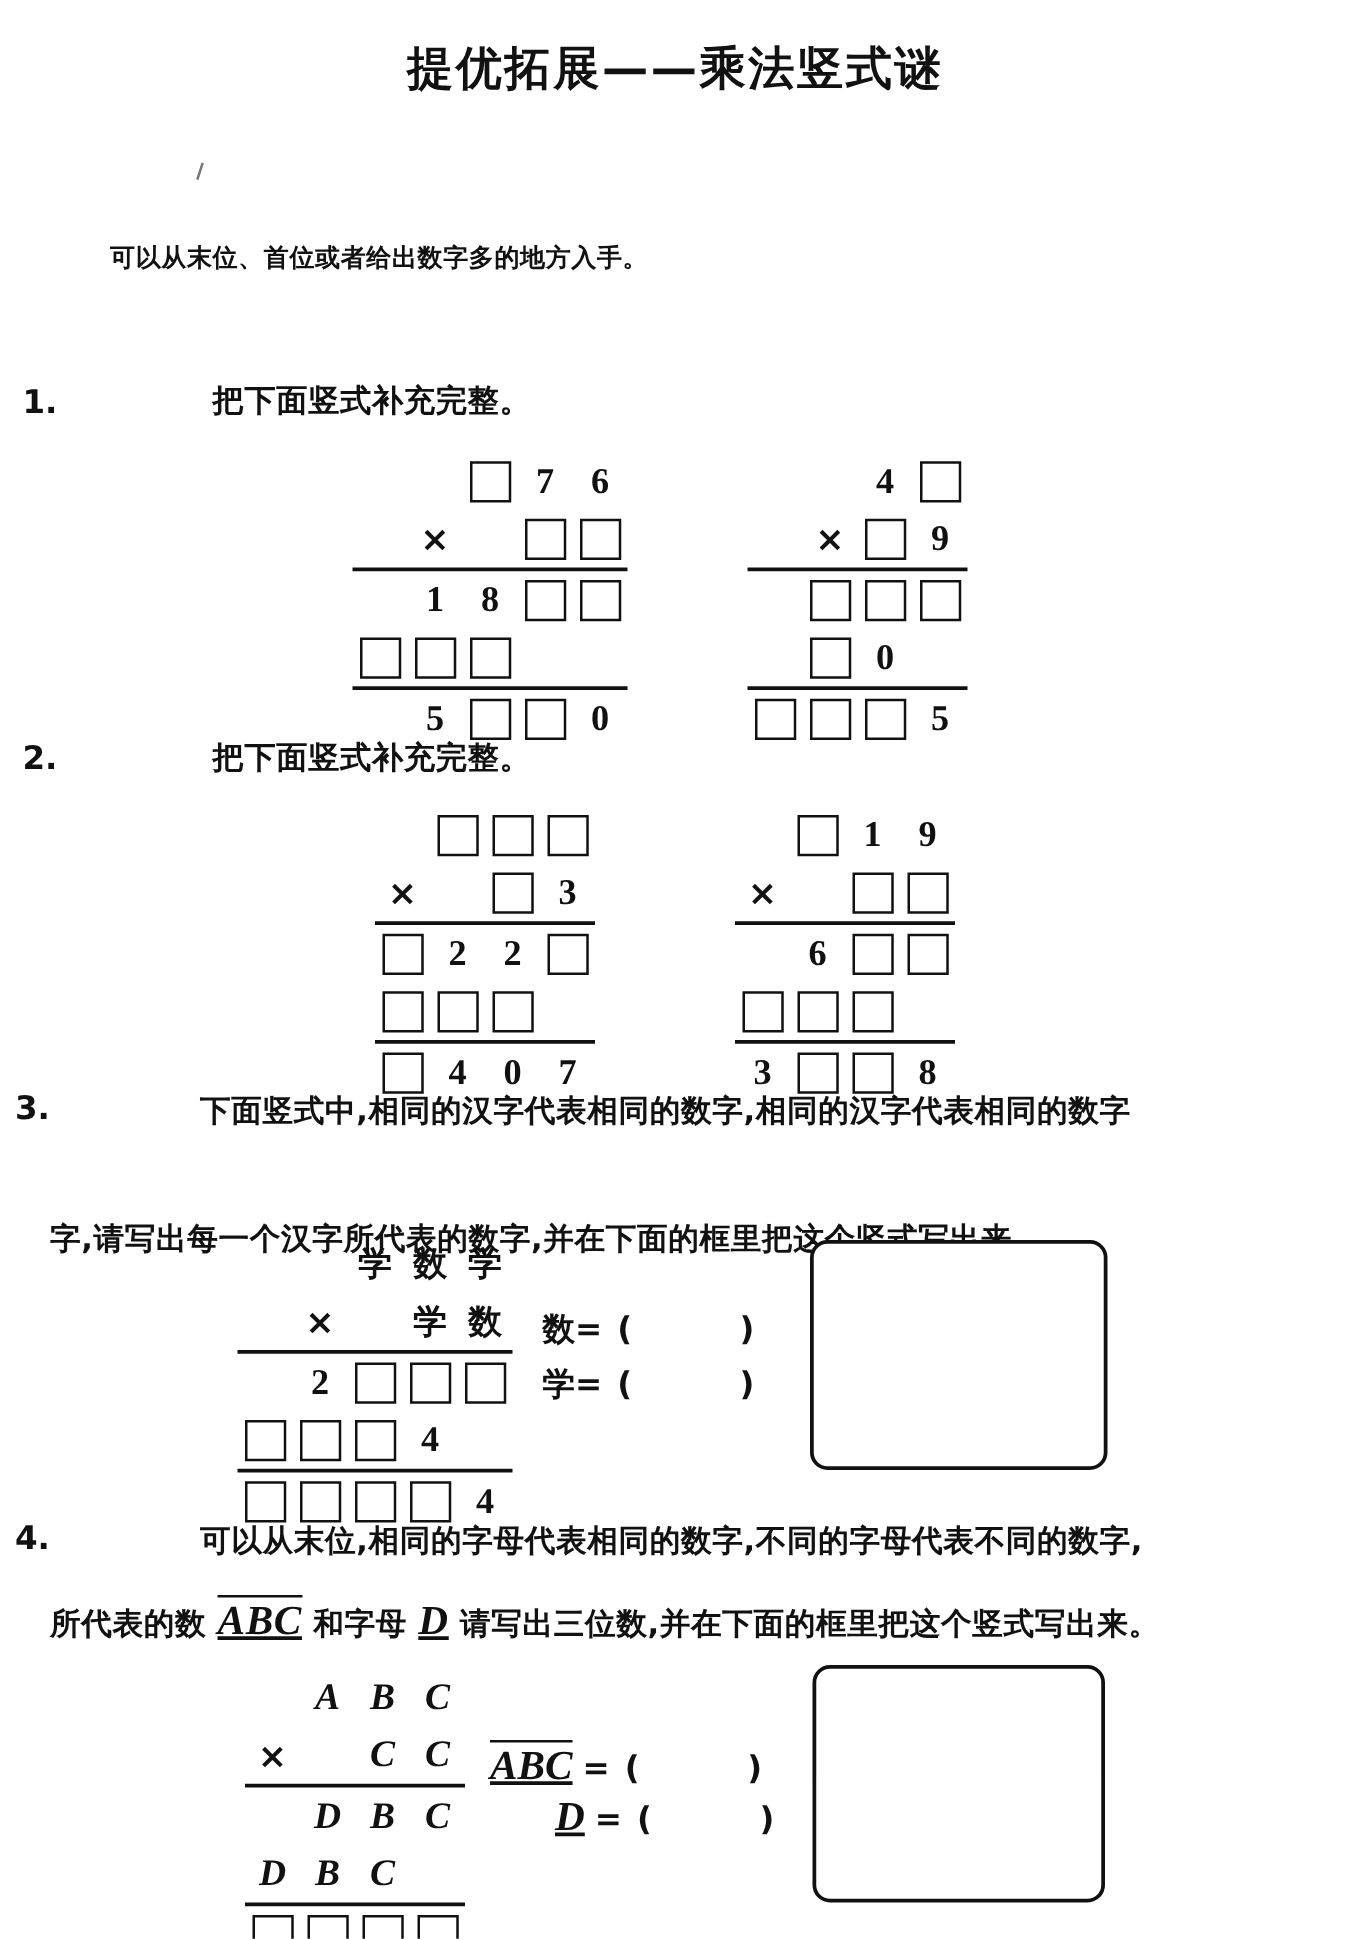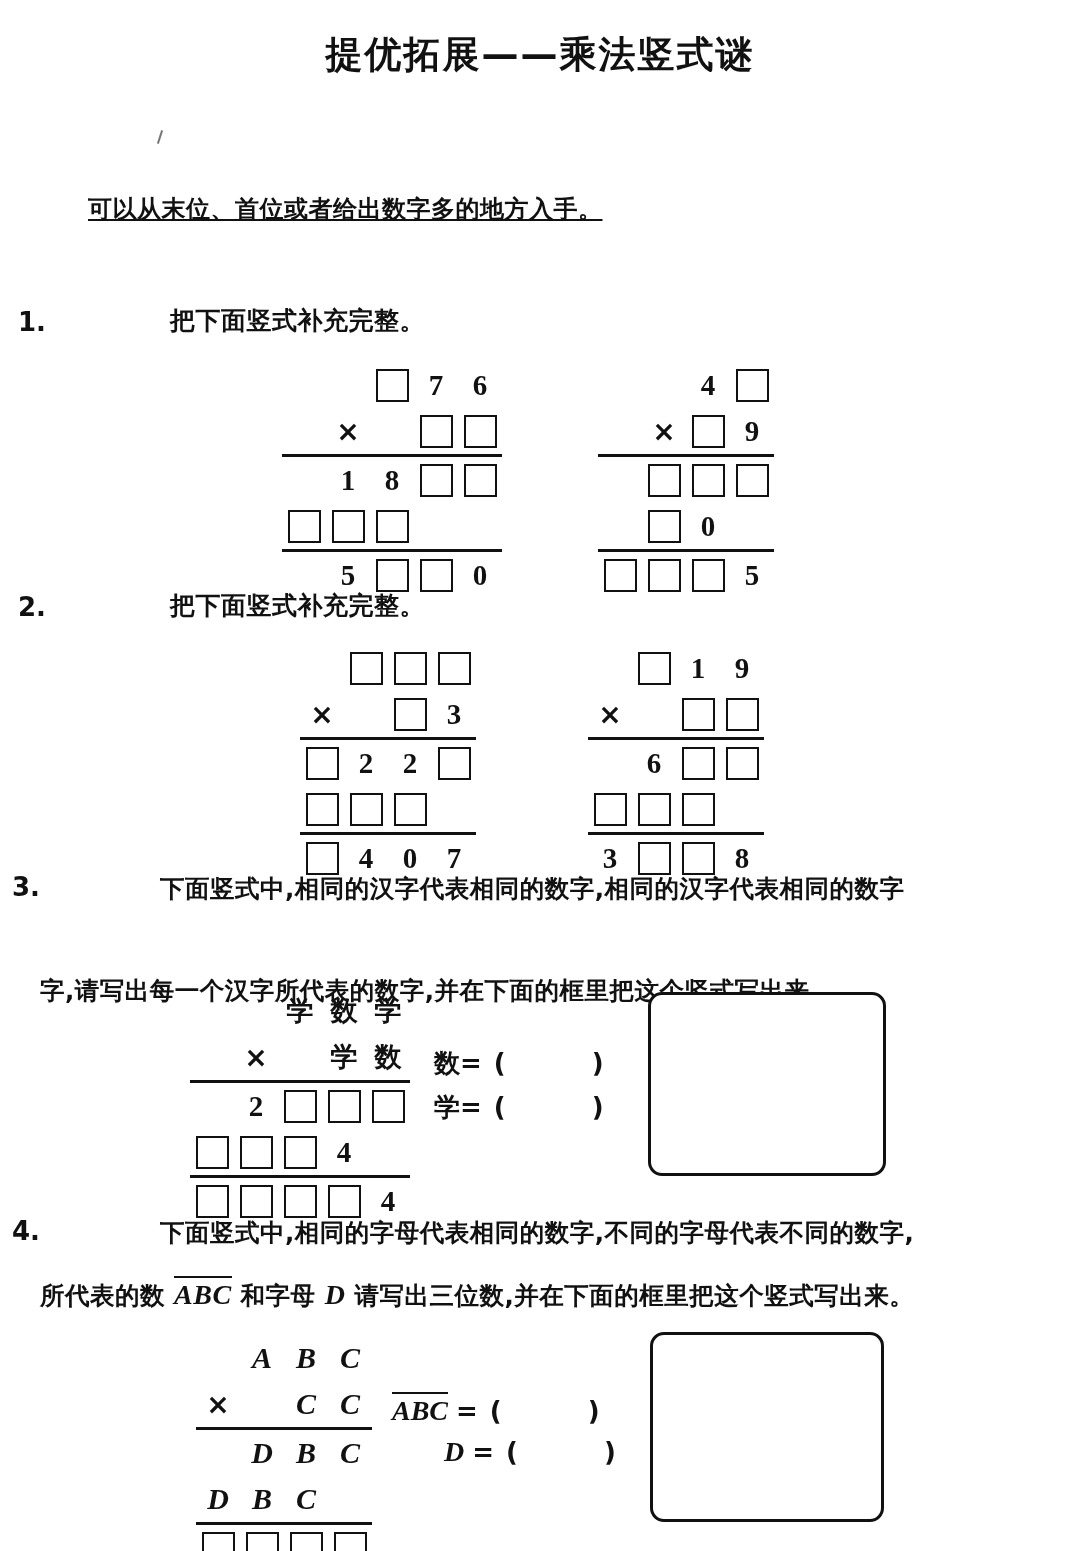--- a/index.html
+++ b/index.html
@@ -27,23 +27,22 @@
     font-weight: bold;
     font-size: 37px;
     letter-spacing: 2px;
   }
   #hint-line {
     position: absolute;
     top: 193px;
     left: 88px;
     font-family: "DejaVu Sans", sans-serif;
     font-weight: bold;
-    font-size: 24px;
+    font-size: 20px;
     letter-spacing: 0.5px;
-    text-decoration: underline;
   }
   .stray-mark {
     position: absolute;
     width: 2px;
     height: 14px;
     background: #777;
     transform: rotate(18deg);
   }
 
   
@@ -130,21 +129,22 @@
   .answers .alabel {
     display: inline-block;
     text-align: right;
   }
   .answers .paren-open { padding-left: 12px; }
   .answers .gap { display: inline-block; width: 86px; }
   .serifital {
     font-family: "Liberation Serif", serif;
     font-style: italic;
     font-weight: bold;
-    font-size: 28px;
+    font-size: 33px;
+    text-decoration: underline;
   }
   .overline-abc {
     border-top: 2.2px solid #111;
     padding-top: 1px;
   }
 
   
   .workbox {
     position: absolute;
     border: 3px solid #111;
@@ -465,21 +465,21 @@
     <span>=</span>
     <span class="paren-open">(</span>
     <span class="gap"></span>
     <span>)</span>
   </div>
 </div>
 
 <div class="workbox" style="top:992px;left:648px;width:232px;height:178px;"></div>
 
 <div class="problem-number" style="top:1216px;left:12px;">4.</div>
-<div class="problem-text small" style="top:1216px;left:160px;">下面竖式中,相同的字母代表相同的数字,不同的字母代表不同的数字,</div>
+<div class="problem-text small" style="top:1216px;left:160px;">可以从末位,相同的字母代表相同的数字,不同的字母代表不同的数字,</div>
 <div class="problem-text small" style="top:1279px;left:40px;">
   <span>所代表的数 </span><span class="serifital overline-abc">ABC</span><span> 和字母 </span><span class="serifital">D</span><span> 请写出三位数,并在下面的框里把这个竖式写出来。</span>
 </div>
 
 <div class="vertical" style="top:1335px;left:196px;">
   <div class="vrow">
     <div class="cell"></div>
     <div class="cell letter">A</div>
     <div class="cell letter">B</div>
     <div class="cell letter">C</div>

